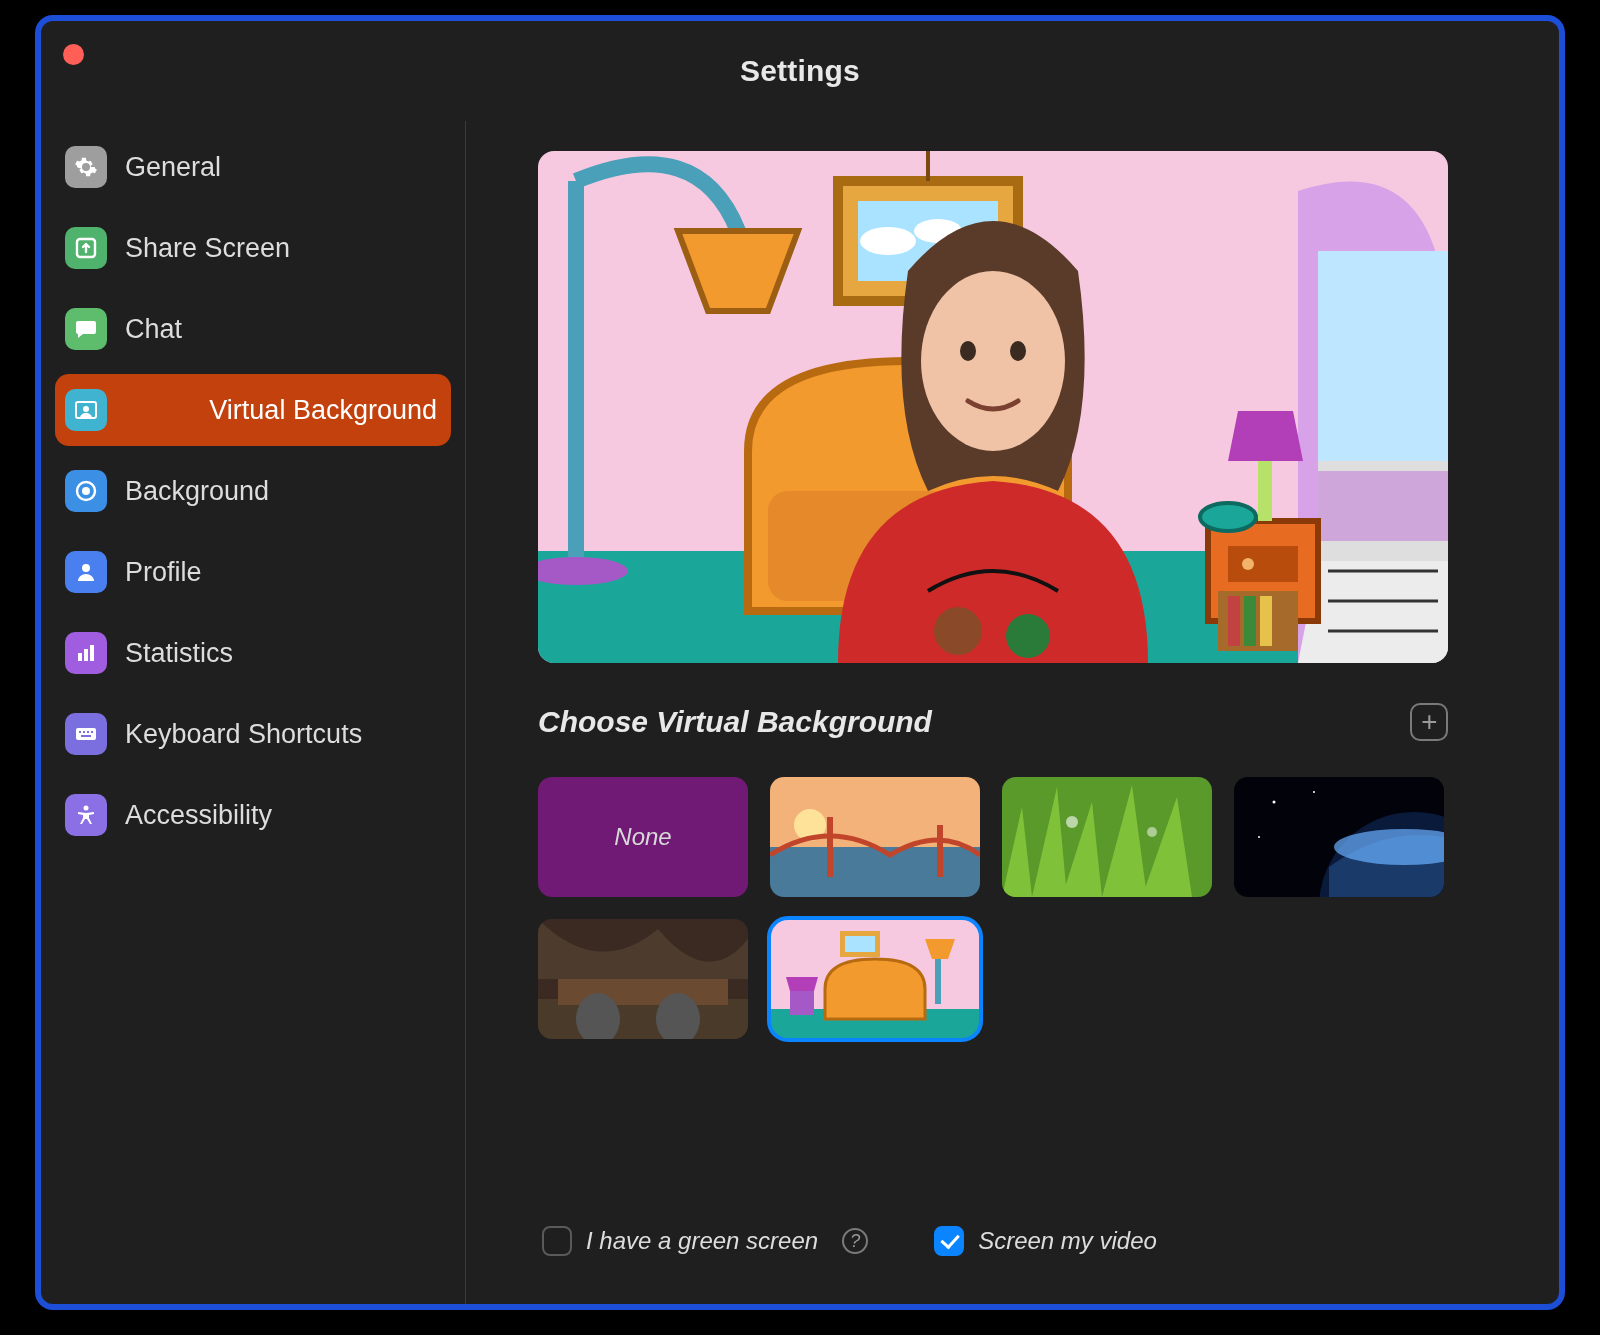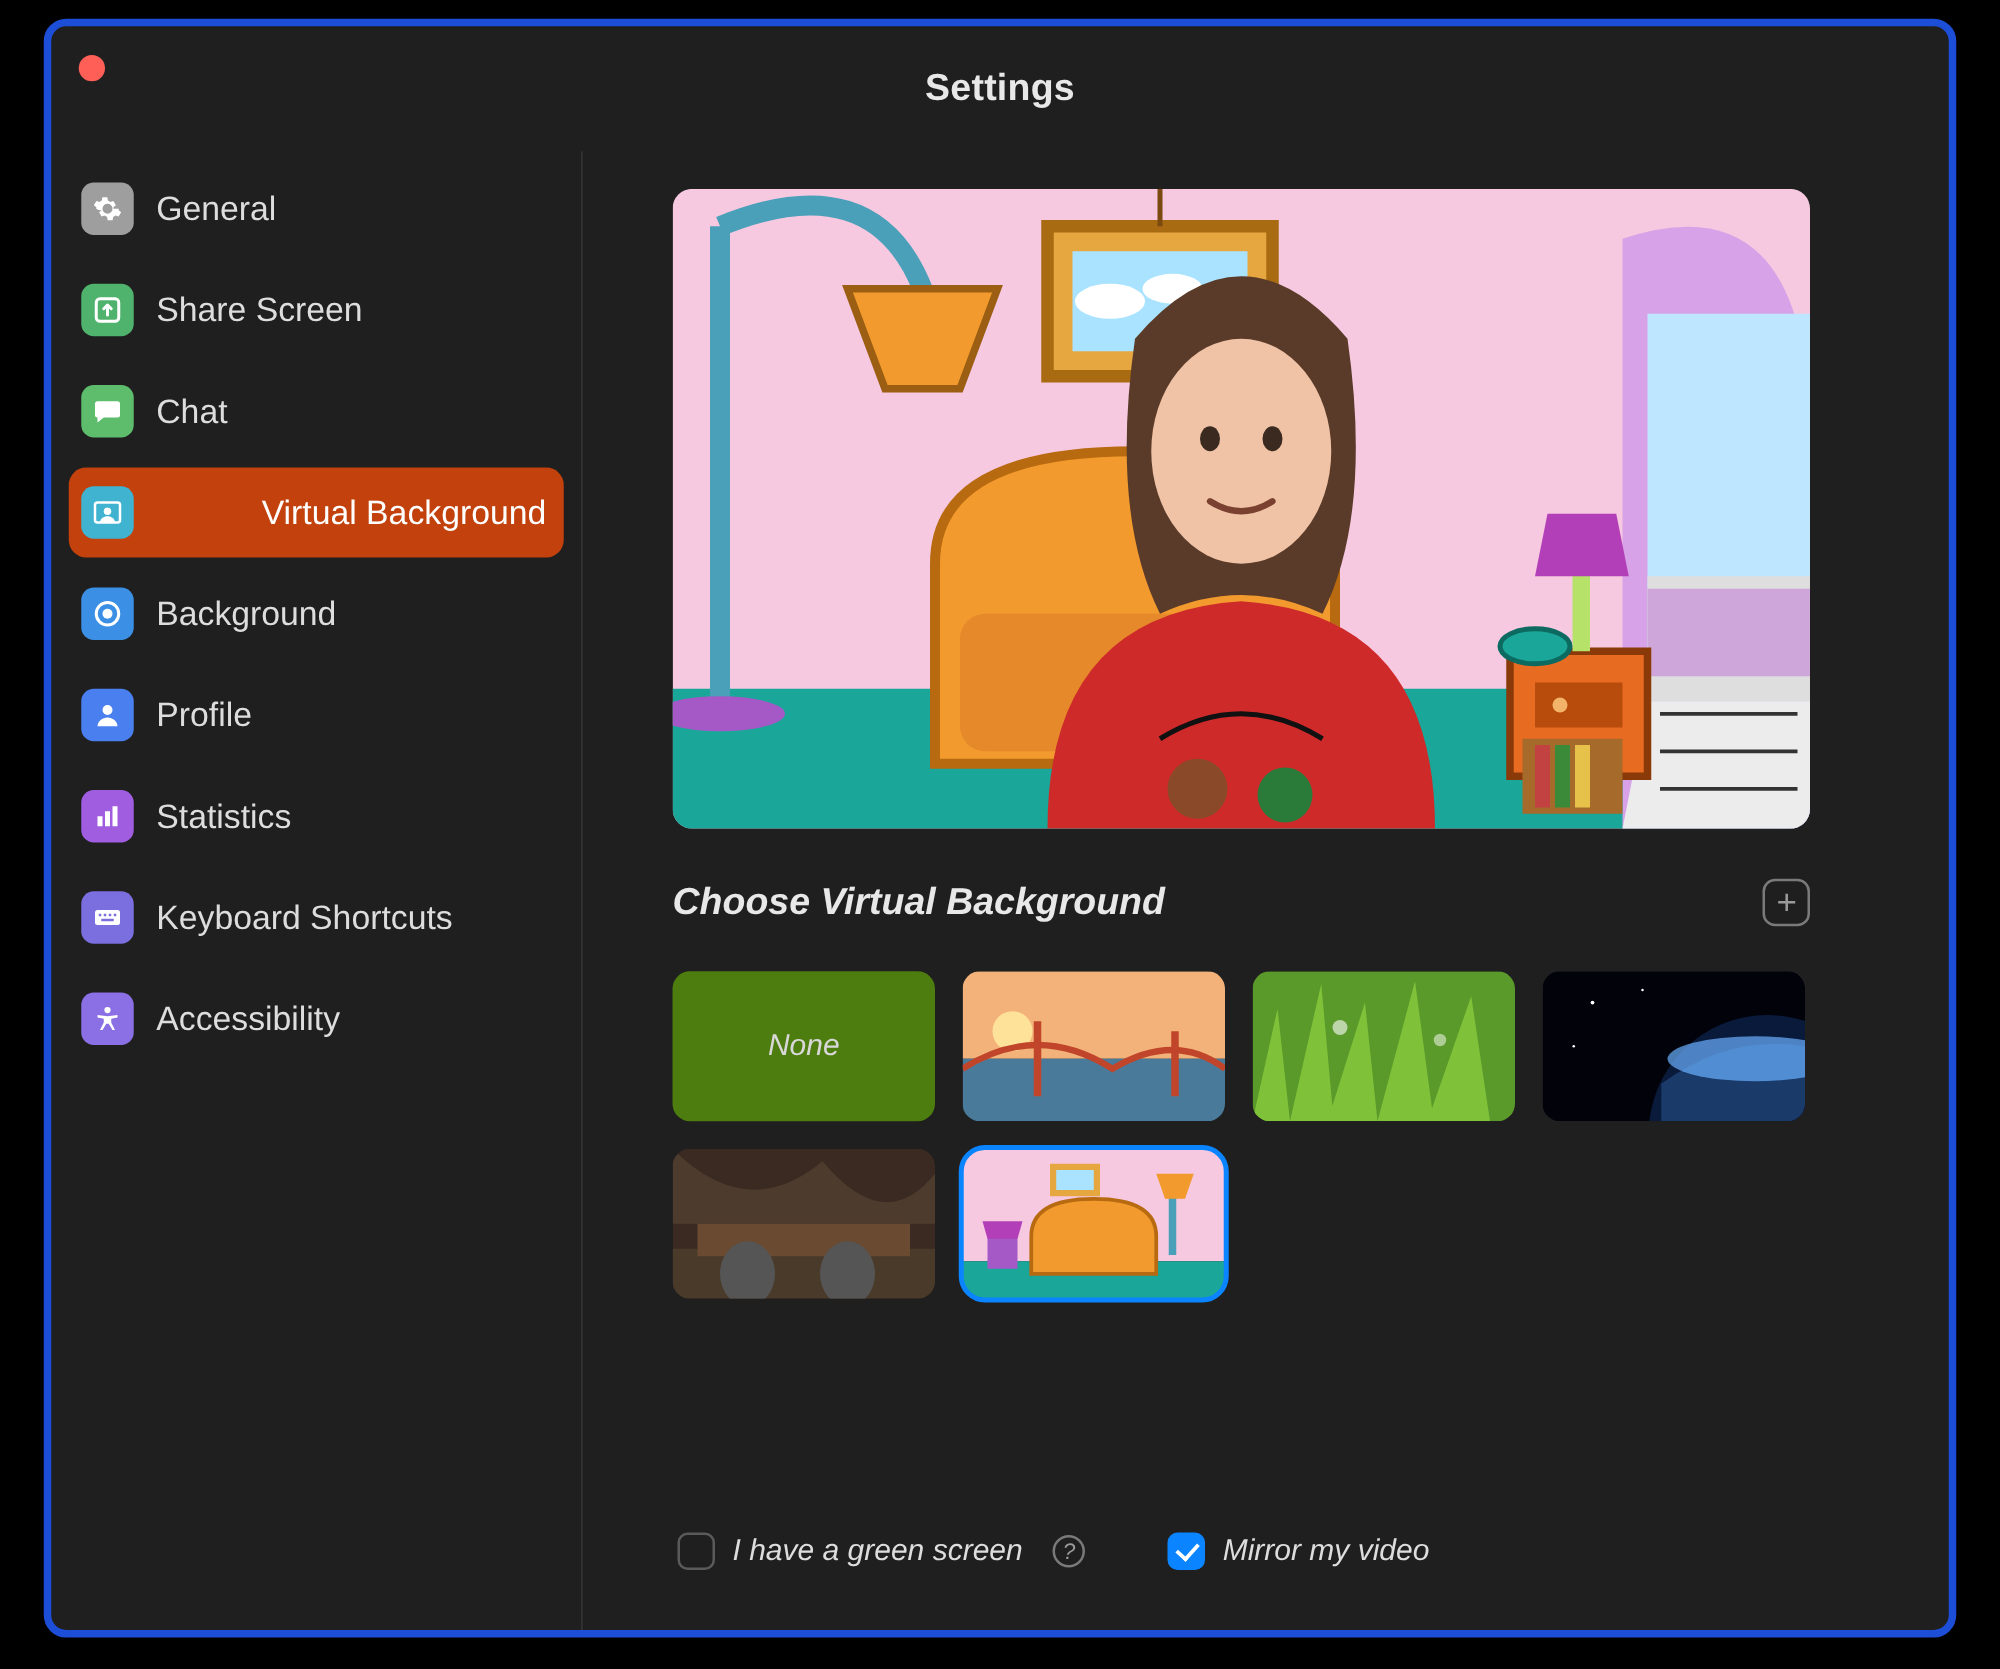--- a/index.html
+++ b/index.html
@@ -118,21 +118,21 @@
   gap: 22px 22px;
 }
 .thumb {
   width: 210px; height: 120px;
   border-radius: 14px;
   overflow: hidden;
   cursor: pointer;
   position: relative;
 }
 .thumb.none {
-  background: #4d7c0f;
+  background: #701a75;
   display: flex;
   align-items: center;
   justify-content: center;
   color: #d8d8d8;
   font-size: 24px;
   font-weight: 500;
 }
 .thumb.selected { outline: 4px solid #0b84ff; outline-offset: -1px; border-radius: 18px; }
 .thumb svg { width: 100%; height: 100%; display: block; }
 
@@ -391,18 +391,18 @@
               <path d="M16 58 L48 58 L44 72 L20 72 Z" fill="#b33fb8"></path>
             </svg>
         </div>
       </div>
 
       <div class="bottom-row">
         <div class="checkbox"></div>
         <span class="cb-label">I have a green screen</span>
         <div class="help">?</div>
         <div class="checkbox checked"></div>
-        <span class="cb-label">Mirror my video</span>
+        <span class="cb-label">Screen my video</span>
       </div>
 
     </div>
   </div>
 </div>
 
 </body></html>

